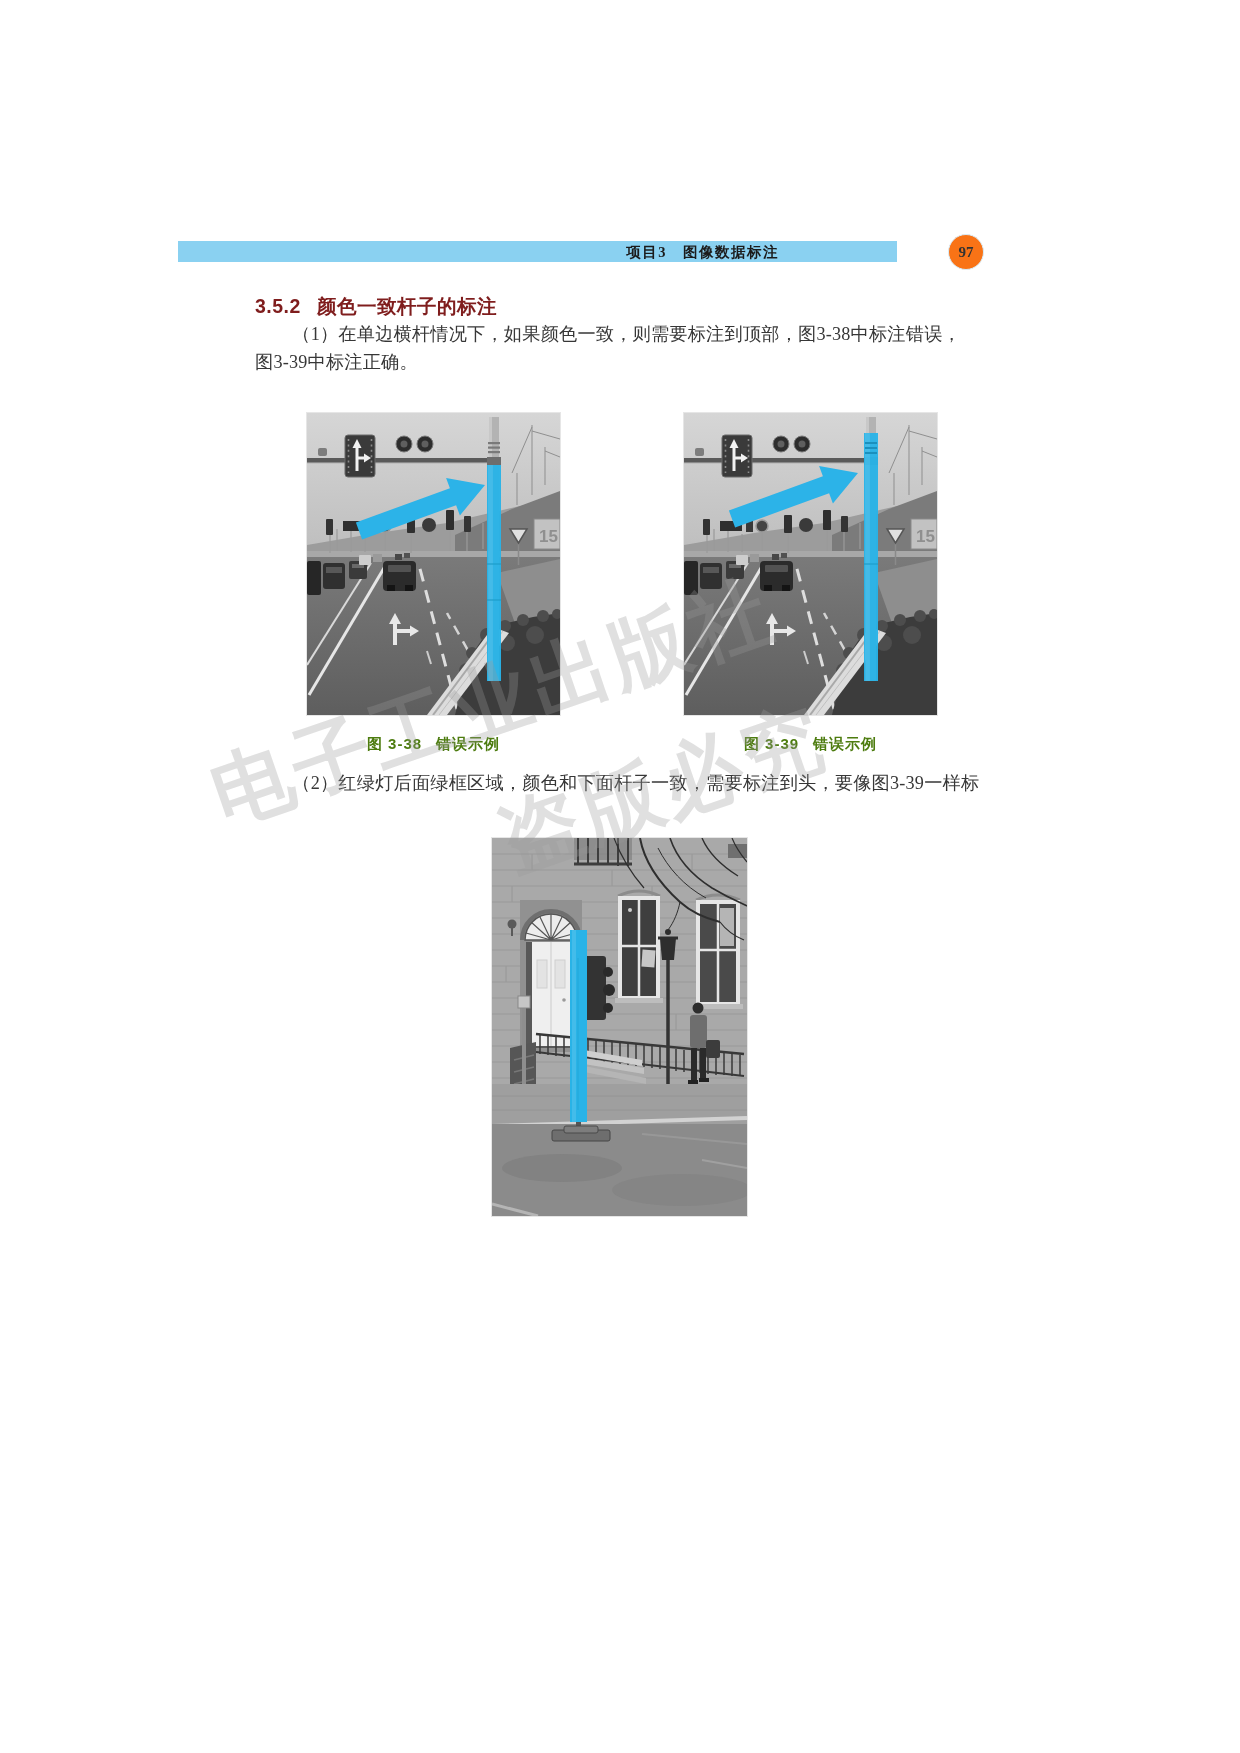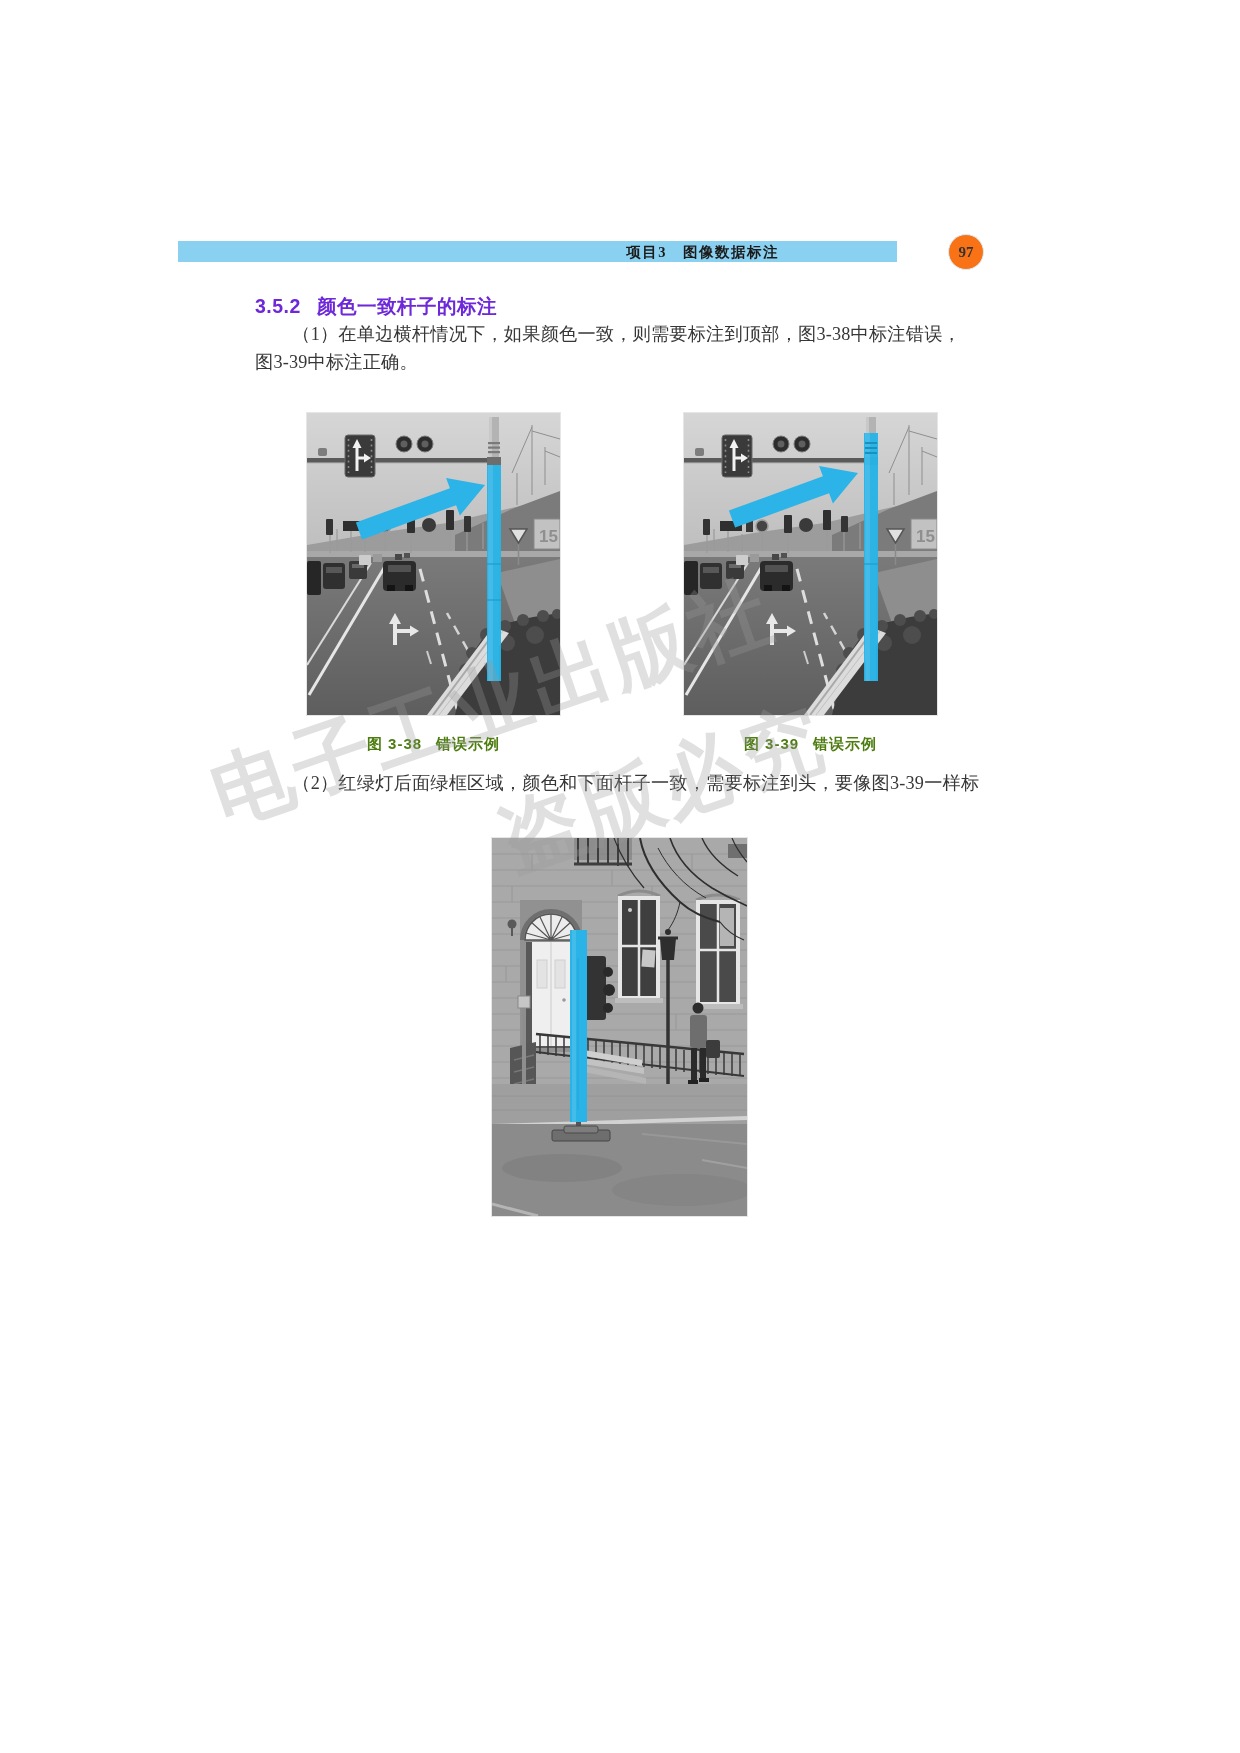--- a/index.html
+++ b/index.html
@@ -20,21 +20,21 @@
   .page-num {
     position:absolute; left:770px; top:-7px; width:34px; height:34px;
     background:#f97316; border:1.5px solid #d8eefb; border-radius:50%;
     display:flex; align-items:center; justify-content:center;
     font-size:15px; color:#333; font-weight:bold;
   }
   
   .section-title {
     position:absolute; left:255px; top:293px;
     font-family:"Liberation Sans","DejaVu Sans",sans-serif;
-    font-size:19.5px; font-weight:bold; color:#6d28d9; letter-spacing:0.5px;
+    font-size:19.5px; font-weight:bold; color:#7f1d1d; letter-spacing:0.5px;
     white-space:nowrap;
   }
   .section-title .num { margin-right:16px; }
   
   .para {
     position:absolute; left:255px; width:734px;
     font-size:18.2px; color:#373737;
   }
   .para .line { height:27.5px; line-height:27.5px; white-space:nowrap; letter-spacing:0.2px; }
   .para .indent { text-indent:2.05em; }

